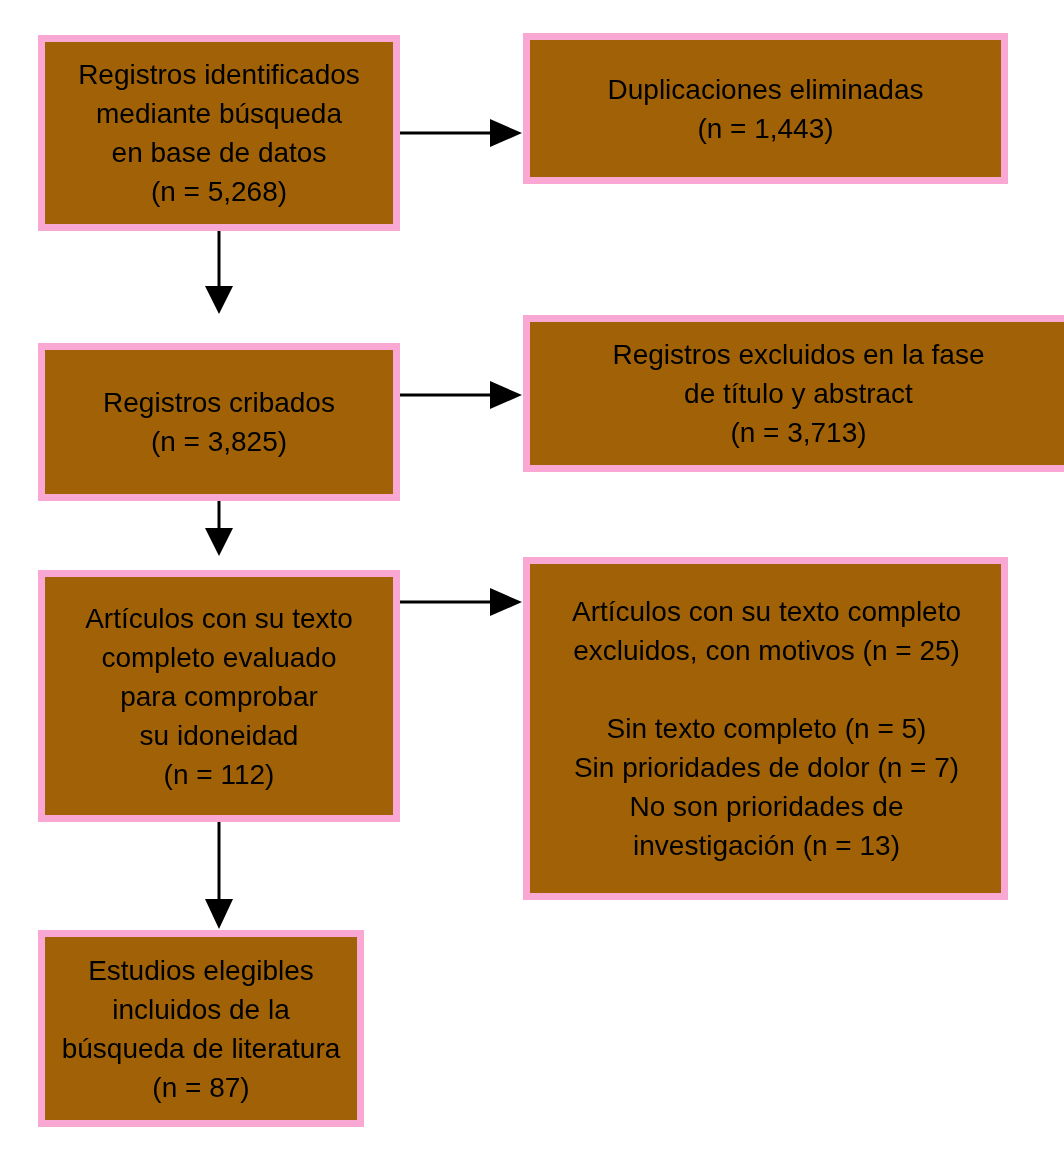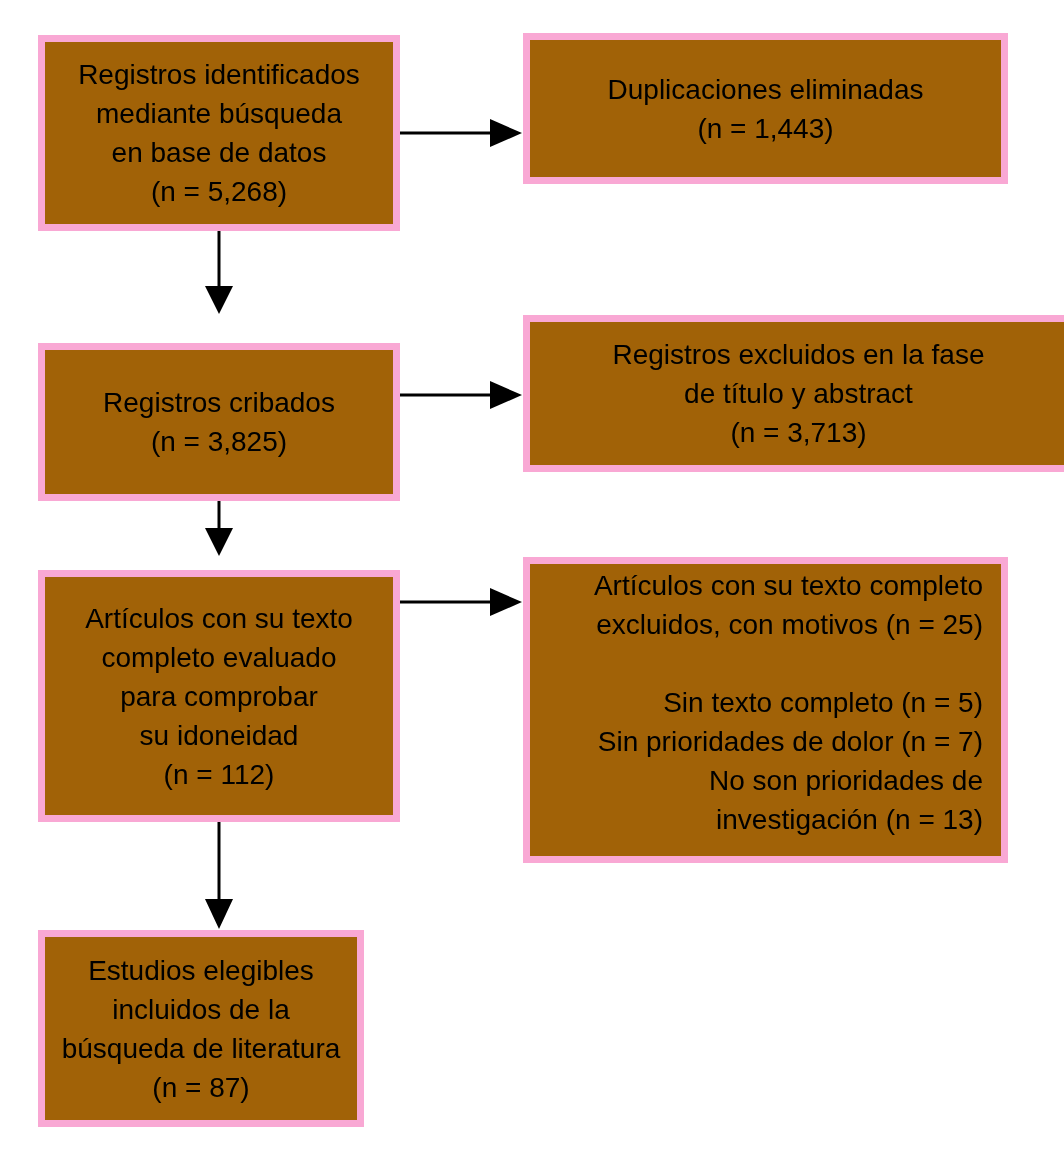--- a/index.html
+++ b/index.html
@@ -27,24 +27,24 @@
   .flow-box .box-text { white-space: pre-line; width: 100%; }
   
   .box-identified        { left: 38px;  top: 35px;  width: 362px; height: 196px; }
   .box-screened          { left: 38px;  top: 315px; width: 362px; height: 158px; margin-top: 28px; }
   .box-fulltext          { left: 38px;  top: 558px; width: 362px; height: 252px; margin-top: 12px; }
   .box-included          { left: 38px;  top: 930px; width: 326px; height: 197px; }
   
   .box-duplicates        { left: 523px; top: 33px;  width: 485px; height: 151px; }
   .box-excluded-title    { left: 523px; top: 315px; width: 551px; height: 157px; text-align: center; }
   .box-fulltext-excluded {
-    left: 523px; top: 557px; width: 485px; height: 306px;
+    left: 523px; top: 557px; width: 485px; height: 343px;
     align-items: flex-start;
-    text-align: right;
-    padding: 2px 18px 12px 20px;
+    text-align: center;
+    padding: 28px 18px 12px 20px;
   }
   .arrows-layer {
     position: absolute;
     left: 0; top: 0;
     width: 1064px;
     height: 1158px;
     pointer-events: none;
   }
   .arrows-layer path { stroke: #000000; stroke-width: 3px; fill: none; }
   .arrows-layer polygon { fill: #000000; stroke: none; }

